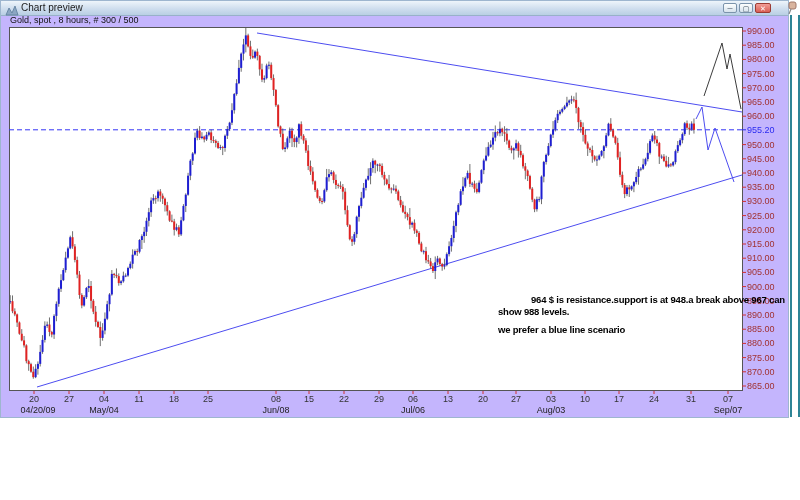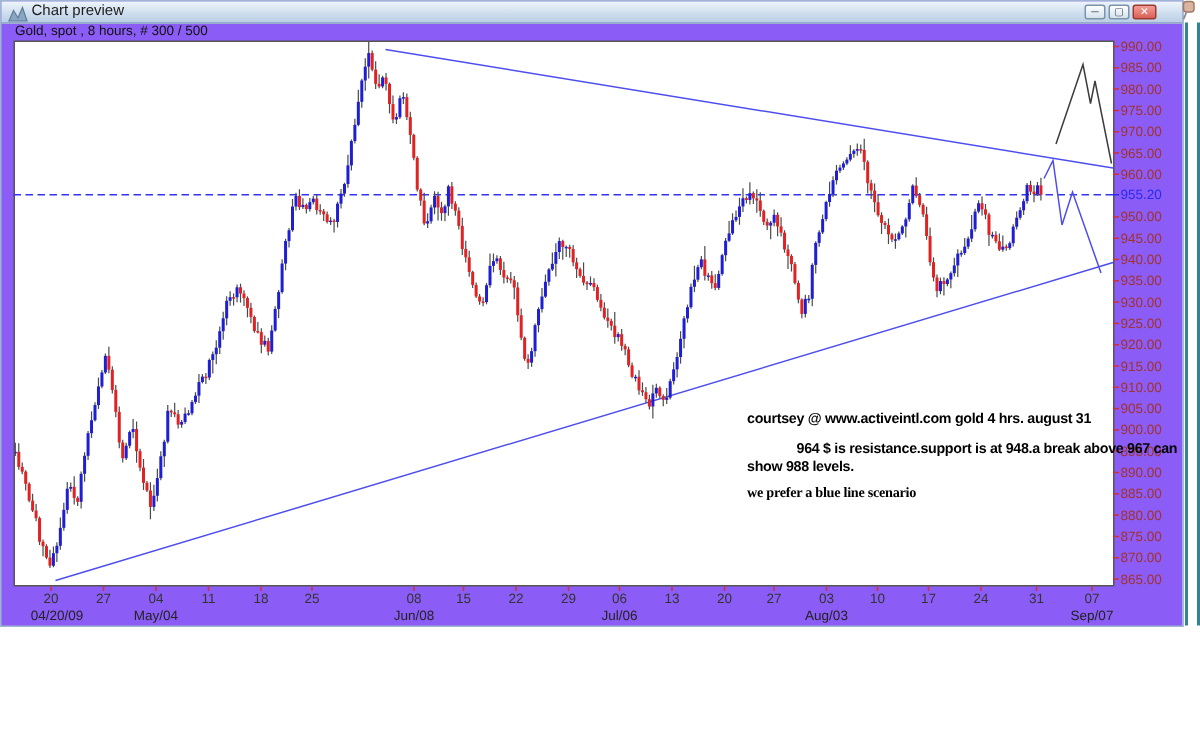--- a/index.html
+++ b/index.html
@@ -1,34 +1,34 @@
 <!DOCTYPE html>
 <html><head>
 <meta charset="utf-8">
 <style>
   html,body{margin:0;padding:0;background:#ffffff;width:800px;height:500px;overflow:hidden;
     font-family:"Liberation Sans","DejaVu Sans",sans-serif;}
   .page{position:absolute;left:0;top:0;width:800px;height:500px;background:#fff;}
-  .window{position:absolute;left:0;top:0;width:789px;height:418px;background:#8b5cf6;
+  .window{position:absolute;left:0;top:0;width:789px;height:418px;background:#c4b5fd;
     border:1px solid #9eb6cf;box-sizing:border-box;}
   .titlebar{position:absolute;left:0;top:0;width:100%;height:14px;
     background:linear-gradient(#eef5fb,#cfdeee 55%,#b9cfe4);border-bottom:1px solid #98b1c9;}
   .app-icon{position:absolute;left:4px;top:1px;width:14px;height:12px;}
   .title{position:absolute;left:20px;top:1px;font-size:10px;color:#1c1c1c;}
   .controls{position:absolute;left:722px;top:2px;display:flex;gap:2px;}
   .wbtn{width:14px;height:10px;border:1px solid #7b93ab;border-radius:2px;
     background:linear-gradient(#fdfefe,#d6e2ec);font-size:7px;line-height:9px;text-align:center;
     color:#3a4a5a;box-sizing:border-box;}
   .wbtn.close{width:16px;background:linear-gradient(#f29d96,#d95f55);color:#fff;border-color:#9c3b33;}
   .subtitle{position:absolute;left:9px;top:14px;font-size:9px;color:#111;text-align:center;}
   #chart{position:absolute;left:0;top:0;}
   .annotation{position:absolute;left:497px;top:273px;width:240px;height:70px;}
   .al{position:absolute;left:0;white-space:nowrap;font-size:9.5px;font-weight:bold;
     color:#000;letter-spacing:-0.2px;}
-  .al.l0{top:0;} .al.l1{top:20px;margin-left:33px;} .al.l2{top:32px;text-align:center;} .al.l3{top:50px;font-family:Liberation Serif, serif;}
+  .al.l0{top:0;} .al.l1{top:20px;margin-left:33px;} .al.l2{top:32px;text-align:center;} .al.l3{top:50px;}
   .side-strip{position:absolute;left:790px;top:15px;width:6px;height:402px;background:#fff;
     border-left:2px solid #2e8596;border-right:2px solid #2e8596;}
   .pin{position:absolute;left:786px;top:0;width:12px;height:13px;}
 </style>
 </head>
 <body>
 
 <div class="page">
 
   <div class="window">
@@ -751,21 +751,20 @@
         <text x="727" y="401" font-size="9" fill="#333333" text-anchor="middle" font-family="&quot;Liberation Sans&quot;,sans-serif">07</text>
         <text x="37" y="412" font-size="9" fill="#222222" text-anchor="middle" font-family="&quot;Liberation Sans&quot;,sans-serif">04/20/09</text>
         <text x="103" y="412" font-size="9" fill="#222222" text-anchor="middle" font-family="&quot;Liberation Sans&quot;,sans-serif">May/04</text>
         <text x="275" y="412" font-size="9" fill="#222222" text-anchor="middle" font-family="&quot;Liberation Sans&quot;,sans-serif">Jun/08</text>
         <text x="412" y="412" font-size="9" fill="#222222" text-anchor="middle" font-family="&quot;Liberation Sans&quot;,sans-serif">Jul/06</text>
         <text x="550" y="412" font-size="9" fill="#222222" text-anchor="middle" font-family="&quot;Liberation Sans&quot;,sans-serif">Aug/03</text>
         <text x="727" y="412" font-size="9" fill="#222222" text-anchor="middle" font-family="&quot;Liberation Sans&quot;,sans-serif">Sep/07</text>
       </svg>
 
     <div class="annotation">
-      <div class="al l0">courtsey @ www.activeintl.com  gold 4 hrs. august 31</div>
       <div class="al l1">964 $ is resistance.support is at 948.a break above 967 can</div>
       <div class="al l2">show 988 levels.</div>
       <div class="al l3">we prefer a blue line scenario</div>
     </div>
 
   </div>
 
   <div class="side-strip"></div>
   <span class="pin">
     <svg width="12" height="13" viewBox="0 0 12 13">

